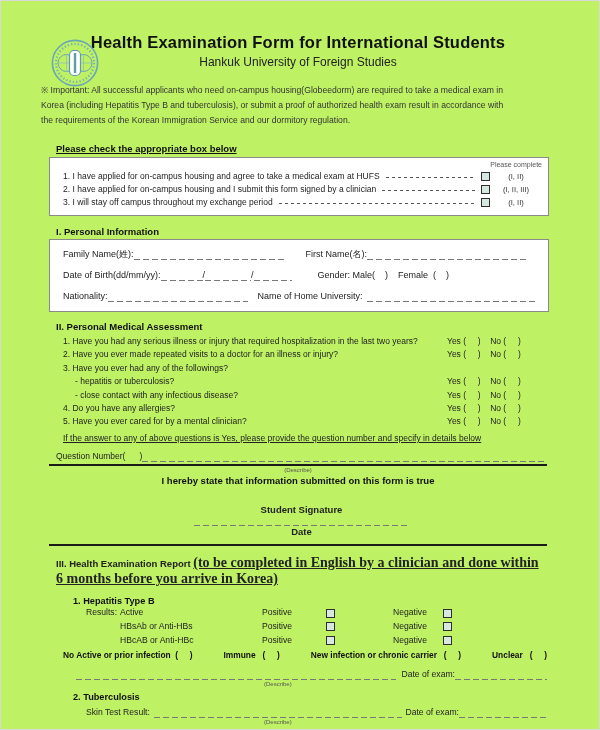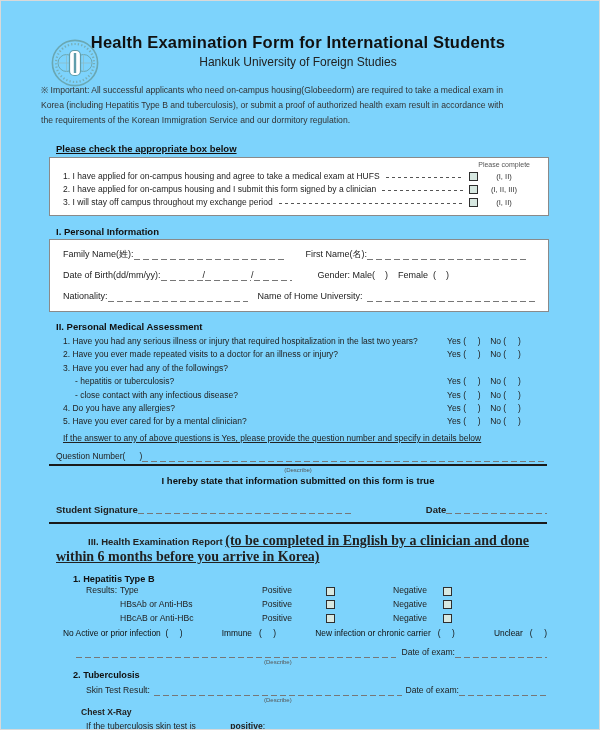--- a/index.html
+++ b/index.html
@@ -1,34 +1,34 @@
 <!DOCTYPE html>
 <html><head>
 <meta charset="utf-8">
 <style>
   * { margin:0; padding:0; box-sizing:border-box; }
   html,body { background:#fff; }
   body { font-family:"Liberation Sans", sans-serif; color:#222; }
-  .page { width:600px; height:730px; background:#7dd3fc; border:1px solid #d9d9d9;
+  .page { width:600px; height:730px; background:#bef264; border:1px solid #d9d9d9;
           position:relative; overflow:hidden; }
   .inner { padding:26px 52px 0 48px; }
 
   
   .logo { position:absolute; left:50px; top:38px; }
   .title { text-align:center; font-size:16.5px; font-weight:bold; letter-spacing:.2px; margin-top:6px; color:#111; }
   .subtitle { text-align:center; font-size:12px; margin-top:3px; color:#222; }
 
   .note { font-size:8.6px; line-height:15px; margin:14px -10px 15px -8px; white-space:pre-line; color:#333; }
 
   .sec-head { font-size:9.5px; font-weight:bold; color:#111; margin-left:7px; }
   .u { text-decoration:underline; }
   .pre { white-space:pre; }
 
   .box { border:1px solid #8a8a8a; width:500px; background:#fff; }
-  .box.chk { margin-top:3px; padding:3px 18px 6px 13px; }
+  .box.chk { margin-top:3px; padding:3px 6px 6px 13px; }
   .complete-note { text-align:right; font-size:7px; color:#555; margin-bottom:2px; }
   .chk-row { display:flex; align-items:center; font-size:8.5px; line-height:13px; color:#222; }
   .chk-row .opt-text { white-space:nowrap; }
   .dashfill { flex:1; height:10px; margin:0 6px;
     background-image:repeating-linear-gradient(90deg,#555 0 3px,transparent 3px 6px);
     background-size:100% 1px; background-position:0 60%; background-repeat:no-repeat; }
   .cb { width:9px; height:9px; background:#d7e8e1; border:1.5px solid #2e2e2e; flex:0 0 auto; display:inline-block; }
   .opt-roman { width:52px; text-align:center; font-size:7.6px; color:#333; }
 
   .box.pinfo { margin-top:2px; padding:8px 10px 9px 13px; font-size:9px; }
@@ -45,42 +45,42 @@
   .yesno { width:100px; flex:0 0 auto; font-size:8.5px; }
 
   .assess-note { font-size:8.5px; margin-left:14px; margin-top:4px; text-decoration:underline; }
 
   .qnum-row { display:flex; align-items:flex-end; font-size:8.5px; margin-left:7px; margin-top:7px; line-height:12px; }
   .hr2 { height:2px; background:#1a1a1a; margin-top:2px; }
   .tiny { font-size:6px; color:#555; line-height:8px; }
   .center { text-align:center; }
   .statement { text-align:center; font-size:9.5px; font-weight:bold; color:#111; margin-top:1px; }
 
-  .sig-row { display:flex; align-items:flex-start; margin-top:18px; margin-left:7px; font-size:9.5px; font-weight:bold; line-height:12px; }
+  .sig-row { display:flex; align-items:center; margin-top:18px; margin-left:7px; font-size:9.5px; font-weight:bold; line-height:12px;flex-direction:column; }
   .hr2b { height:2.5px; background:#1a1a1a; margin-top:6px; }
 
   .iii-head { margin-top:9px; margin-left:7px; font-size:9.5px; }
   .iii-head .bold { font-weight:bold; }
   .serif { font-family:"Liberation Serif", serif; font-weight:bold; font-size:14px; }
 
   .sub-title { font-size:9.2px; font-weight:bold; margin-left:24px; margin-top:9px; color:#111; }
   .hep-row { display:flex; align-items:center; margin-left:37px; font-size:8.6px; line-height:13.6px; }
   .hep-results { width:34px; }
   .hep-test { width:142px; }
   .hep-pos { width:64px; }
   .hep-gap { width:58px; }
   .hep-neg { width:50px; }
 
   .concl-row { display:flex; justify-content:space-between; margin-left:14px; margin-top:3px;
-               font-size:8.4px; font-weight:normal; color:#111; }
+               font-size:8.4px; font-weight:bold; color:#111; }
   .desc-date-row { display:flex; align-items:flex-end; margin-left:27px; margin-top:8px; font-size:8.6px; line-height:12px; }
 
   .tb-row { display:flex; align-items:flex-end; margin-left:37px; font-size:8.6px; line-height:12px; }
   .plain-line { margin-left:37px; font-size:8.6px; line-height:12px; }
-  .bold { font-weight:bold;margin-left:32px; }
+  .bold { font-weight:bold; }
 </style>
 </head>
 <body>
 
 <div class="page">
 
   <div class="logo">
     <svg width="48" height="48" viewBox="0 0 48 48">
       <circle cx="24" cy="24" r="22.6" fill="none" stroke="#6aa7b2" stroke-width="1.6"></circle>
       <circle cx="24" cy="24" r="19" fill="none" stroke="#77aeb8" stroke-width="2.2" stroke-dasharray="1.3 2.1"></circle>
@@ -205,21 +205,21 @@
 
     <div class="iii-head">
       <span class="bold">III. Health Examination Report</span>
       <span class="serif u">(to be completed in English by a clinician and done within 6 months before you arrive in Korea)</span>
     </div>
 
     <div class="sub-title">1. Hepatitis Type B</div>
 
     <div class="hep-row">
       <span class="hep-results">Results:</span>
-      <span class="hep-test">Type</span>
+      <span class="hep-test">Active</span>
       <span class="hep-pos">Positive</span>
       <span class="cb"></span>
       <span class="hep-gap"></span>
       <span class="hep-neg">Negative</span>
       <span class="cb"></span>
     </div>
     <div class="hep-row">
       <span class="hep-results"></span>
       <span class="hep-test">HBsAb or Anti-HBs</span>
       <span class="hep-pos">Positive</span>

